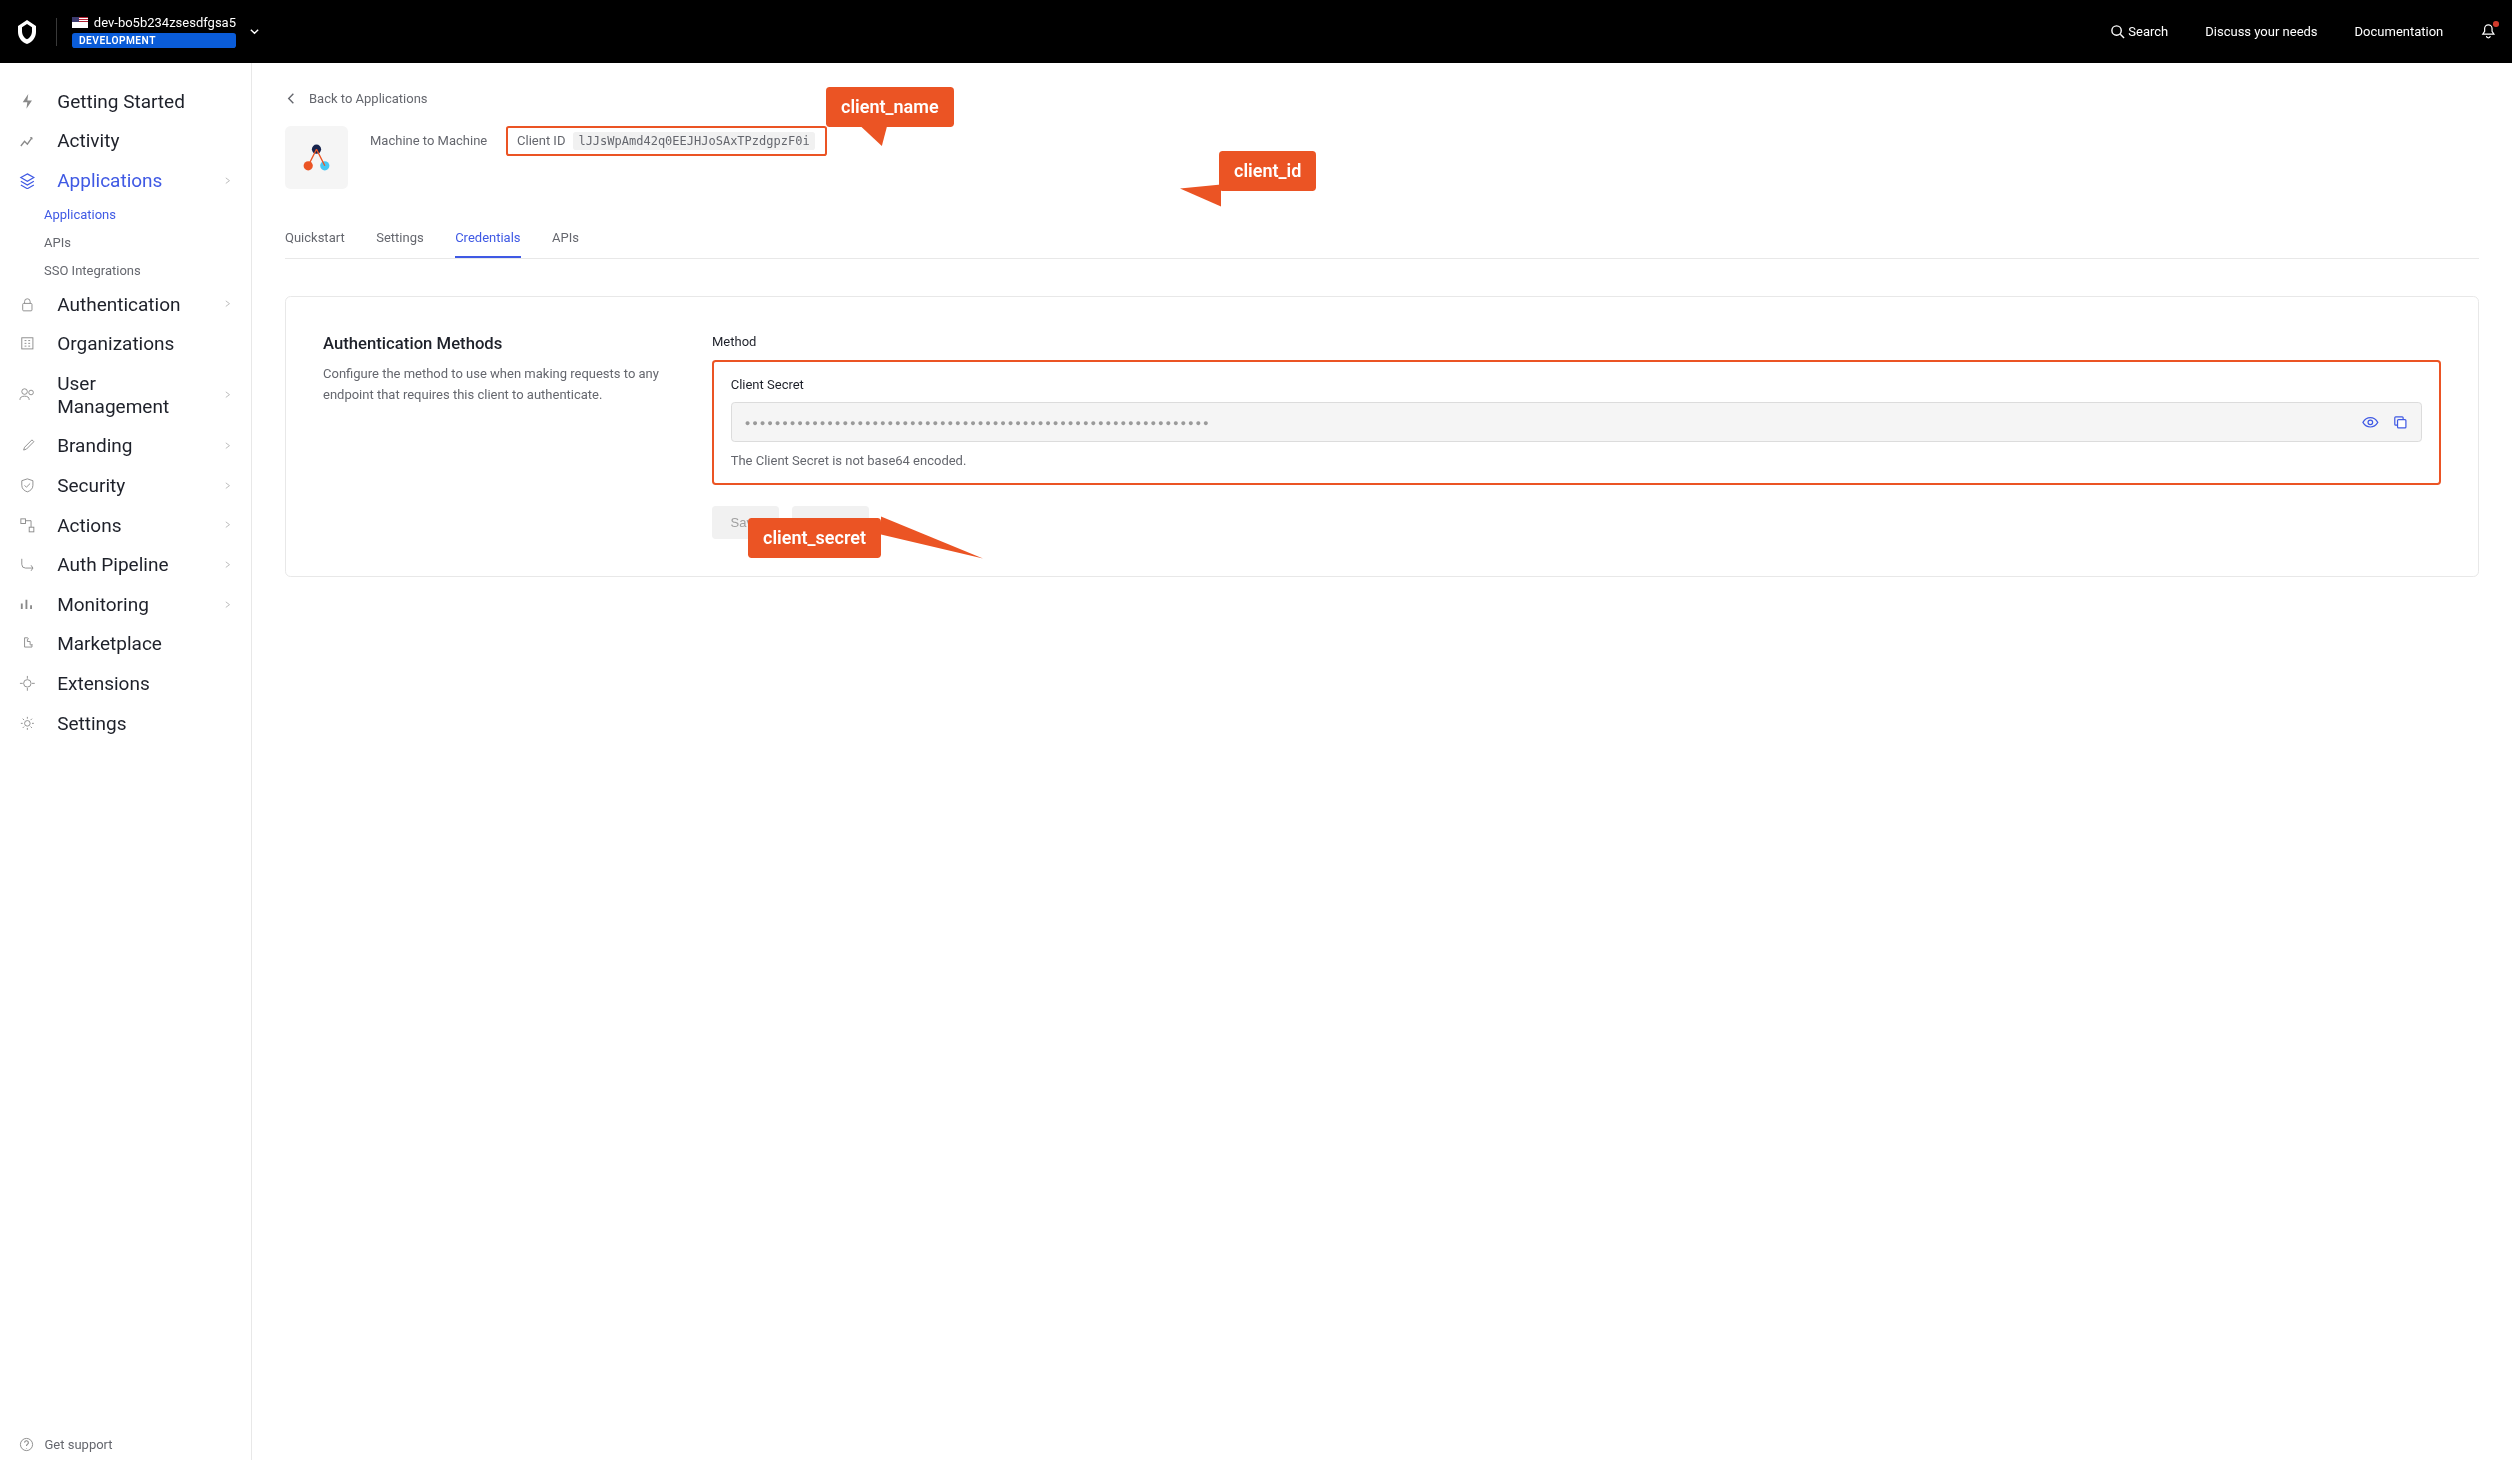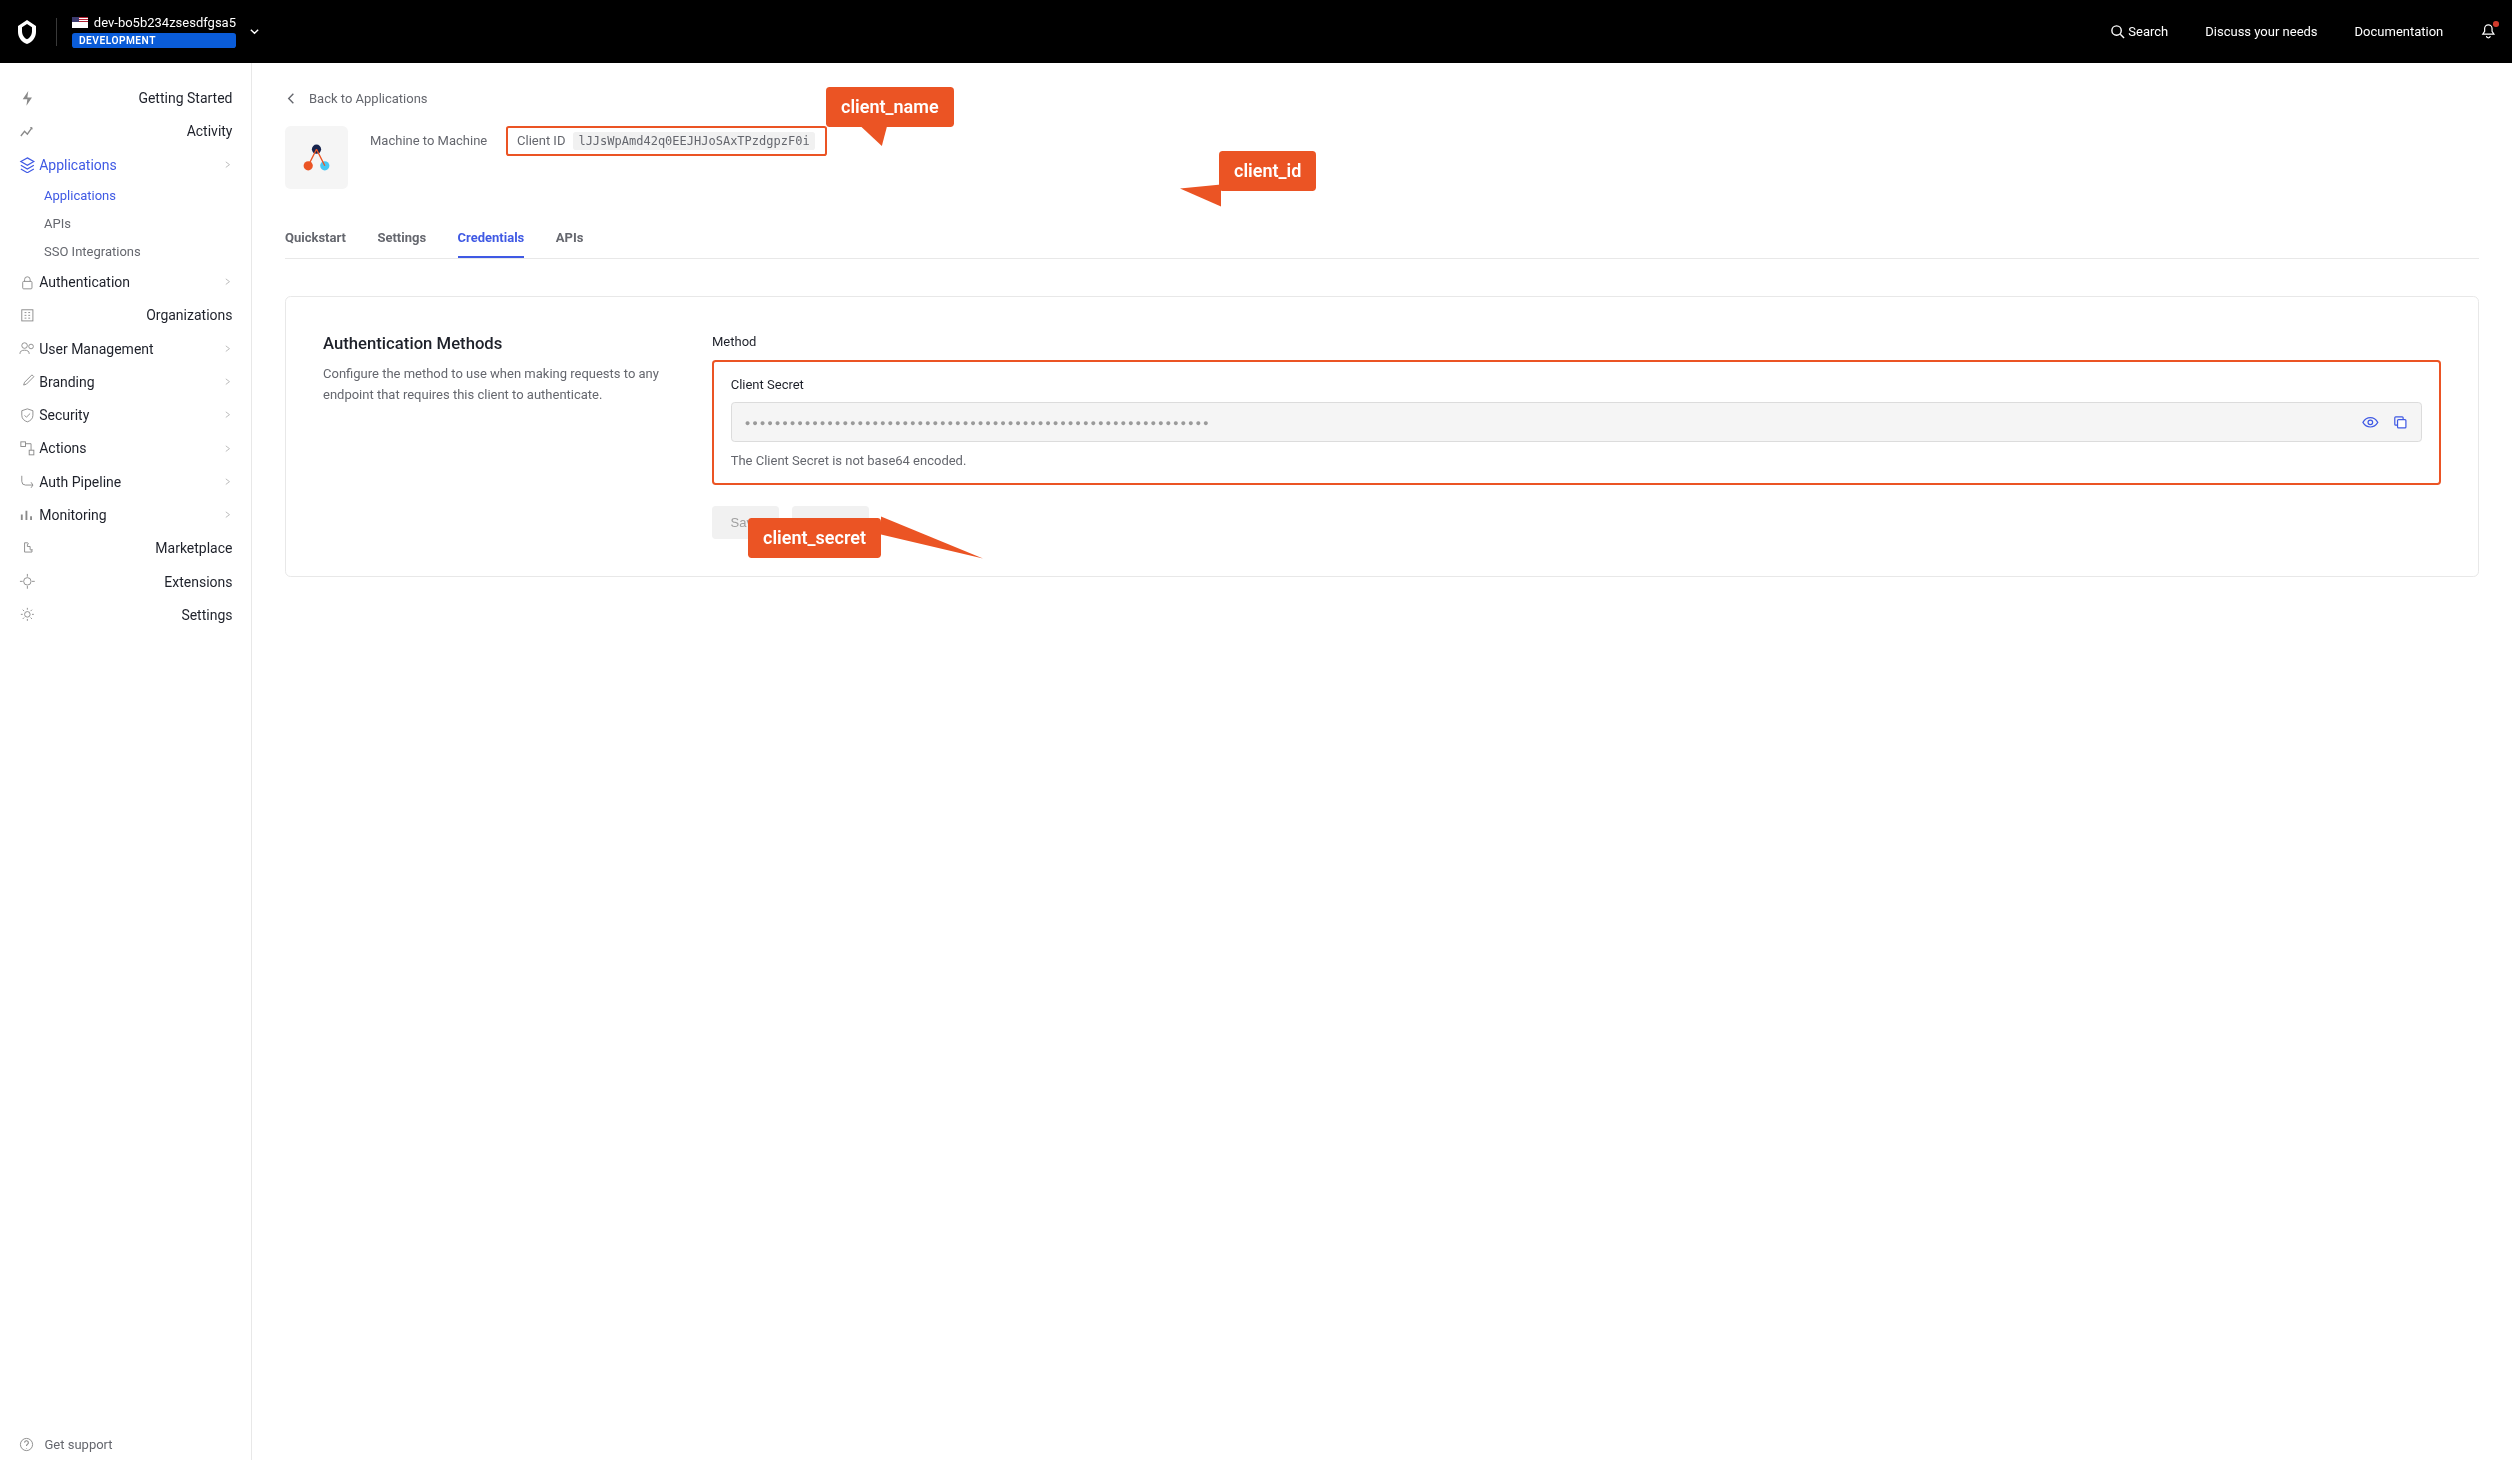--- a/index.html
+++ b/index.html
@@ -16,41 +16,41 @@
 .env-badge { background: #0a5cd8; color: #fff; font-size: 10.2px; font-weight: 600; padding: 1.9px 7.4px; border-radius: 2.8px; letter-spacing: 0.5px; }
 .spacer { flex: 1; }
 .topnav { display: flex; align-items: center; gap: 37px; color: #fff; }
 .topnav-item { display: flex; align-items: center; gap: 3px; cursor: pointer; }
 .bell-wrap { position: relative; }
 .bell-dot { position: absolute; top: -1.9px; right: -1.9px; width: 5.6px; height: 5.6px; background: #d03a2b; border-radius: 50%; }
 
 .layout { display: flex; height: calc(100vh - 54px); }
 .sidebar { width: 252px; border-right: 0.9px solid #e8e8e8; padding: 18.5px 0 7.4px 0; display: flex; flex-direction: column; overflow-y: auto; }
 .sidebar-list { flex: 1; }
-.sidebar-item { display: flex; align-items: center; padding: 8.3px 18.5px; gap: 4px; cursor: pointer; color: #1e212a; font-size: 14px; justify-content: space-between; }
+.sidebar-item { display: flex; align-items: center; padding: 8.3px 18.5px; gap: 22px; cursor: pointer; color: #1e212a; font-size: 19px; }
 .sidebar-item.active { color: #3f59e4; }
 .sidebar-item .chev { margin-left: auto; color: #b8b8b8; }
 .sidebar-sub { padding: 6.5px 18.5px 6.5px 44px; font-size: 13px; cursor: pointer; color: #65676e; }
 .sidebar-sub.active { color: #3f59e4; }
 .sidebar-footer { padding: 9.3px 18.5px; display: flex; align-items: center; gap: 11px; color: #65676e; cursor: pointer; }
 .si-icon { width: 16.7px; height: 16.7px; display: inline-flex; align-items: center; justify-content: center; color: #8a8a8a; }
 .sidebar-item.active .si-icon { color: #3f59e4; }
 
 .main { flex: 1; overflow-y: auto; padding: 28px 33px; position: relative; }
 .back-link { display: inline-flex; align-items: center; gap: 11px; color: #65676e; cursor: pointer; margin-bottom: 20.4px; }
 .header-row { display: flex; align-items: flex-start; gap: 22px; margin-bottom: 30px; }
 .app-icon { width: 63px; height: 63px; border-radius: 5.6px; background: #f5f5f5; display: flex; align-items: center; justify-content: center; }
 .app-title { font-size: 31.5px; font-weight: 500; margin-bottom: 5.6px; }
 .app-meta { display: flex; align-items: center; gap: 18.5px; color: #65676e; }
 .client-id-box { border: 2.8px solid #eb5424; border-radius: 2.8px; padding: 3.7px 9.3px; display: inline-flex; align-items: center; gap: 7.4px; }
 .client-id-label { color: #65676e; }
 .client-id-val { font-family: ui-monospace, monospace; background: #f1f1f1; padding: 1.9px 5.6px; border-radius: 2.8px; font-size: 12px; }
 
 .tabs { display: flex; gap: 31.5px; border-bottom: 0.9px solid #e8e8e8; margin-bottom: 37px; }
-.tab { padding: 11px 0; color: #65676e; cursor: pointer; border-bottom: 2.8px solid transparent; font-weight: bold; }
+.tab { padding: 11px 0; color: #65676e; cursor: pointer; border-bottom: 2.8px solid transparent; }
 .tab.active { color: #3f59e4; border-bottom-color: #3f59e4; }
 
 .panel { border: 0.9px solid #e8e8e8; border-radius: 5.6px; padding: 37px; display: flex; gap: 37px; }
 .panel-left { width: 352px; }
 .panel-left h3 { font-size: 16.7px; font-weight: 500; margin-bottom: 11px; }
 .panel-left p { color: #65676e; line-height: 1.6; }
 .panel-right { flex: 1; }
 .method-label { margin-bottom: 11px; color: #1e212a; }
 .method-grid { display: grid; grid-template-columns: 1fr 1fr; gap: 11px; margin-bottom: 18.5px; }
 .method-card { border: 0.9px solid #c9cace; border-radius: 5.6px; padding: 18.5px 16.7px; cursor: pointer; display: flex; align-items: center; gap: 11px; }

